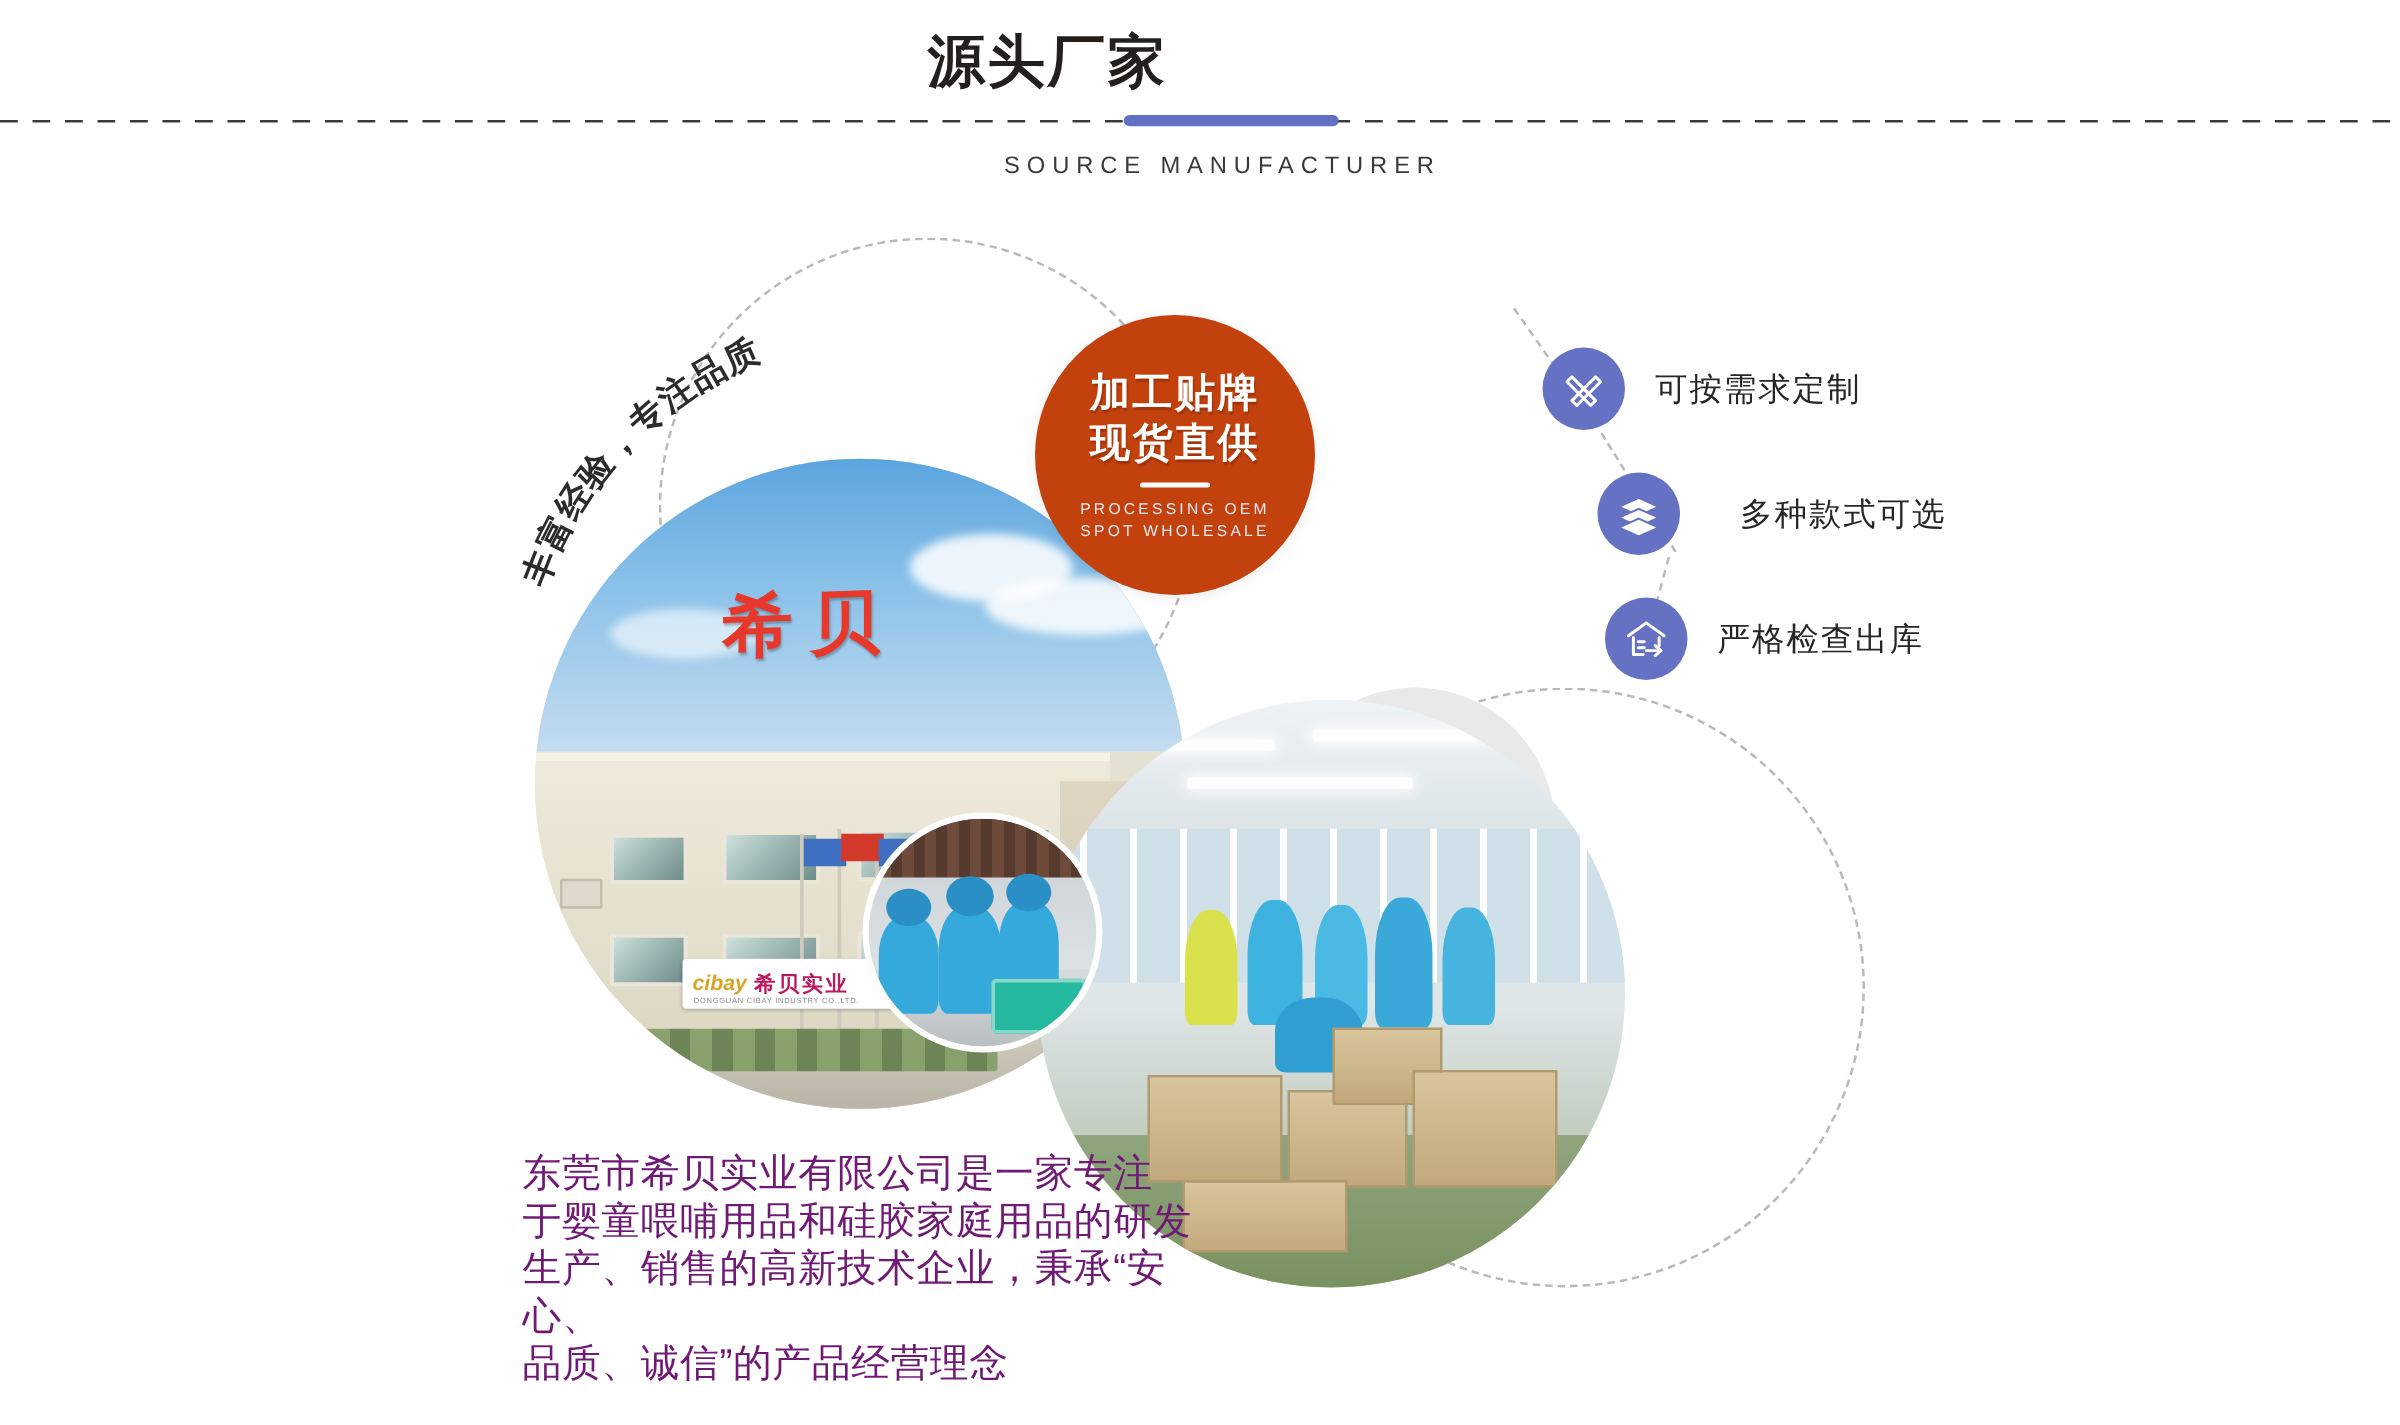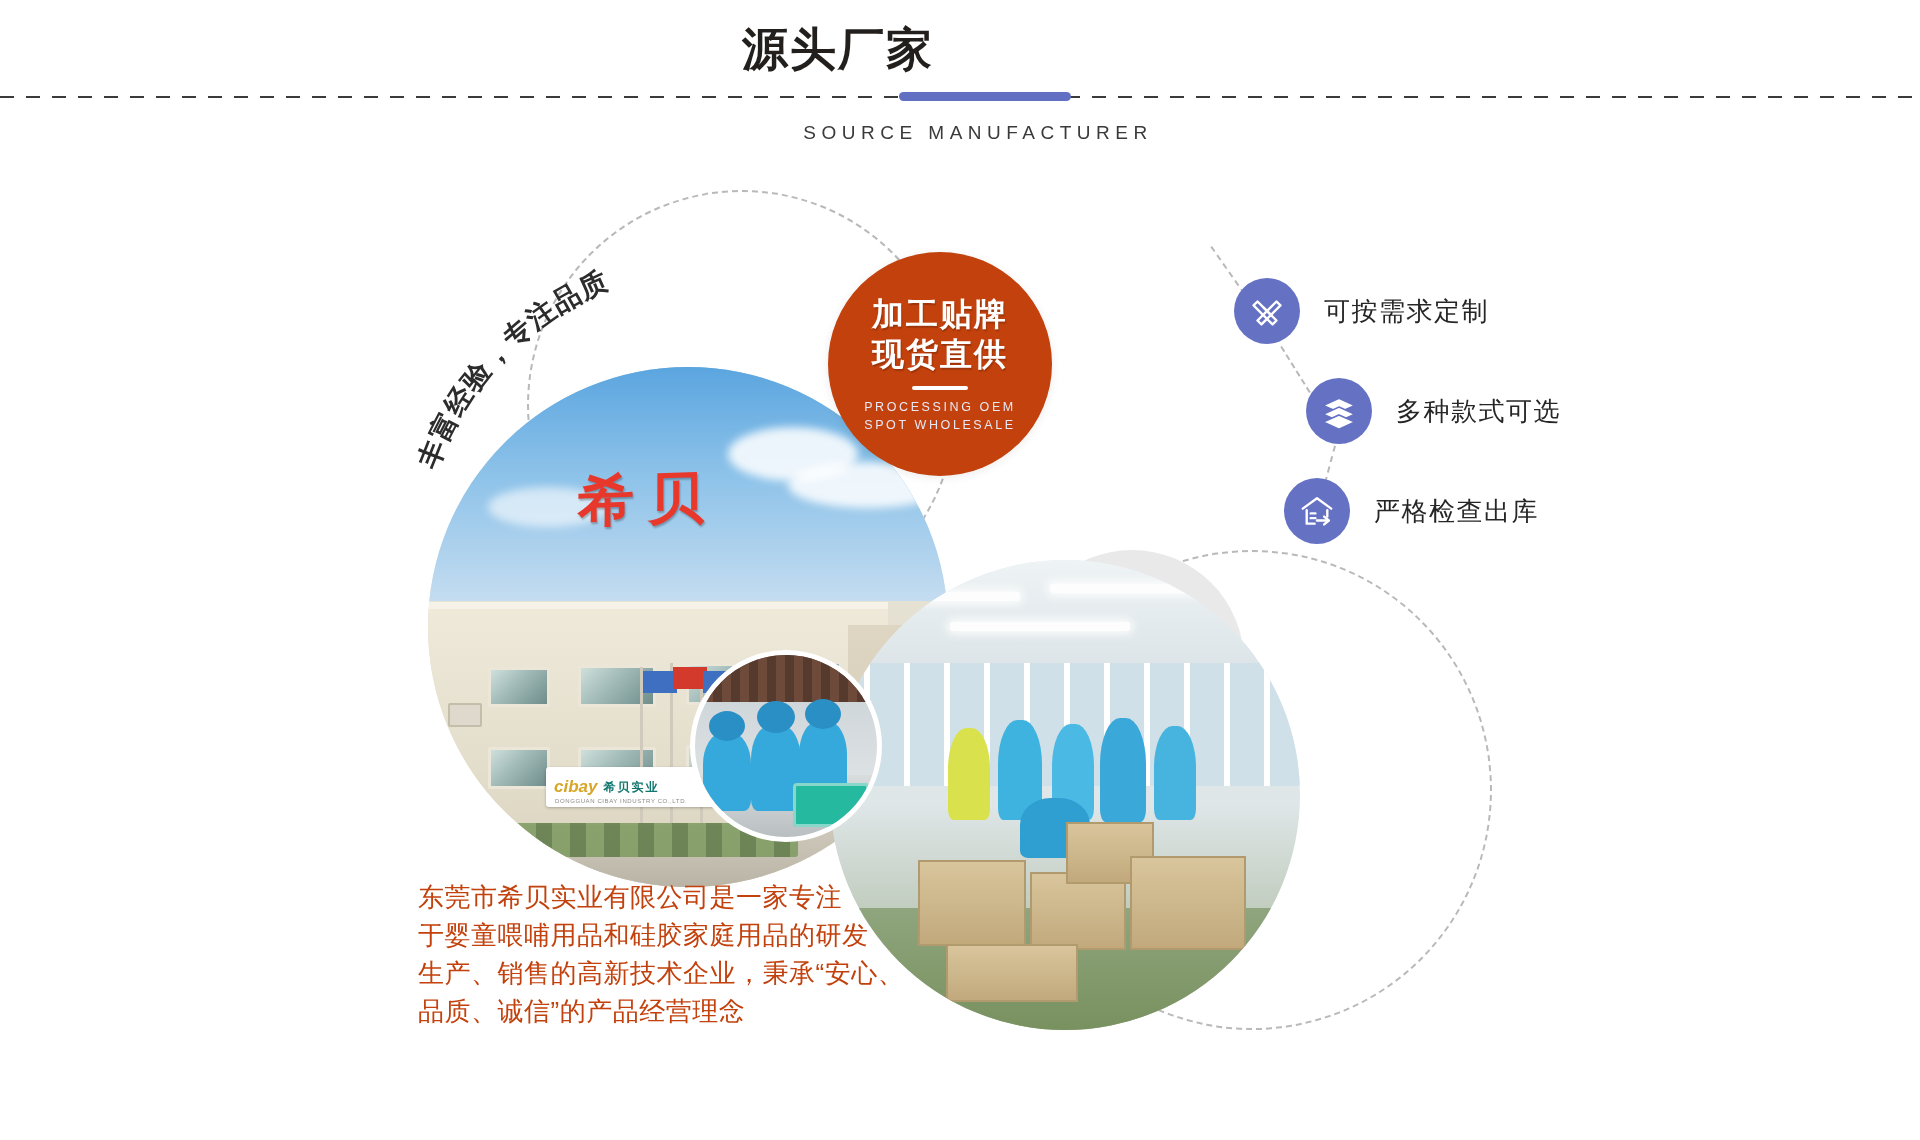--- a/index.html
+++ b/index.html
@@ -93,21 +93,21 @@
   .fx-ground {
     position:absolute; left:0; bottom:0; width:100%; height:62px;
     background: linear-gradient(180deg,#cfcabc 0%, #b9b4a6 100%);
   }
   .fx-wallsign {
     position:absolute; left:118px; bottom:80px; width:170px; height:40px;
     background:#ffffff; border-radius:3px; box-shadow:0 1px 3px rgba(0,0,0,.25);
     display:flex; align-items:center; gap:6px; padding-left:8px;
   }
   .fx-ws-logo { font-size:17px; font-weight:bold; color:#d8a526; font-style:italic; }
-  .fx-ws-cn   { font-size:12px; font-weight:bold; color:#0f766e; letter-spacing:2px;}
+  .fx-ws-cn   { font-size:17px; font-weight:bold; color:#be185d; letter-spacing:2px;}
   .fx-ws-en   { position:absolute; left:9px; bottom:3px; font-size:6px; color:#8a8a8a; letter-spacing:.6px;}
   .fx-plants {
     position:absolute; left:40px; bottom:30px; width:330px; height:34px;
     background: repeating-linear-gradient(90deg,#5d7a45 0 16px, #7d9a5e 16px 34px);
     opacity:.85; border-radius:3px;
   }
 
   
   .photo-workers {
     position: absolute; left: 690px; top: 490px;
@@ -163,36 +163,36 @@
   .arc-text { position:absolute; left: 400px; top: 10px; width: 560px; height: 330px; }
   .arc-text svg { width:100%; height:100%; overflow: visible;}
   .arc-text text { font-family:"Liberation Sans","DejaVu Sans",sans-serif;
     font-size: 28px; font-weight: bold; fill:#2c2c2c; letter-spacing:1px; }
 
   
   .features { position:absolute; left:1150px; top:0; width:620px; height:560px; }
   .feature { position:absolute; display:flex; align-items:center; }
   .f1 { left: 14px;  top: 18px; }
   .f2 { left: 84px;  top: 118px; }
-  .f3 { left: 156px; top: 218px; }
+  .f3 { left: 128px; top: 218px; gap: 24px; }
   .f4 { left: 134px; top: 318px; }
   .f-icon {
     width: 66px; height: 66px; border-radius:50%; background:#6571c3;
     display:flex; align-items:center; justify-content:center; flex:0 0 66px;
   }
   .f-icon svg { width: 38px; height: 38px; }
   .f-label { margin-left: 24px; font-size: 26px; color:#262626; letter-spacing:1.5px; white-space:nowrap; }
 
   
   .f-conn { position:absolute; border-top:2px dashed #b9b9b9; transform-origin: 0 0; }
 
   
   .company-text {
-    position: absolute; left: 418px; top: 878px; width: 560px;
-    font-size: 26px; line-height: 38px; color: #c2410c; letter-spacing: .5px;
+    position: absolute; left: 418px; top: 920px; width: 560px;
+    font-size: 31px; line-height: 38px; color: #701a75; letter-spacing: .5px;
   }
   .company-text p { margin:0; }
 </style>
 </head>
 <body>
 
 <div class="page">
 
   <div class="header">
     <div class="hdr-title">源头厂家</div>

